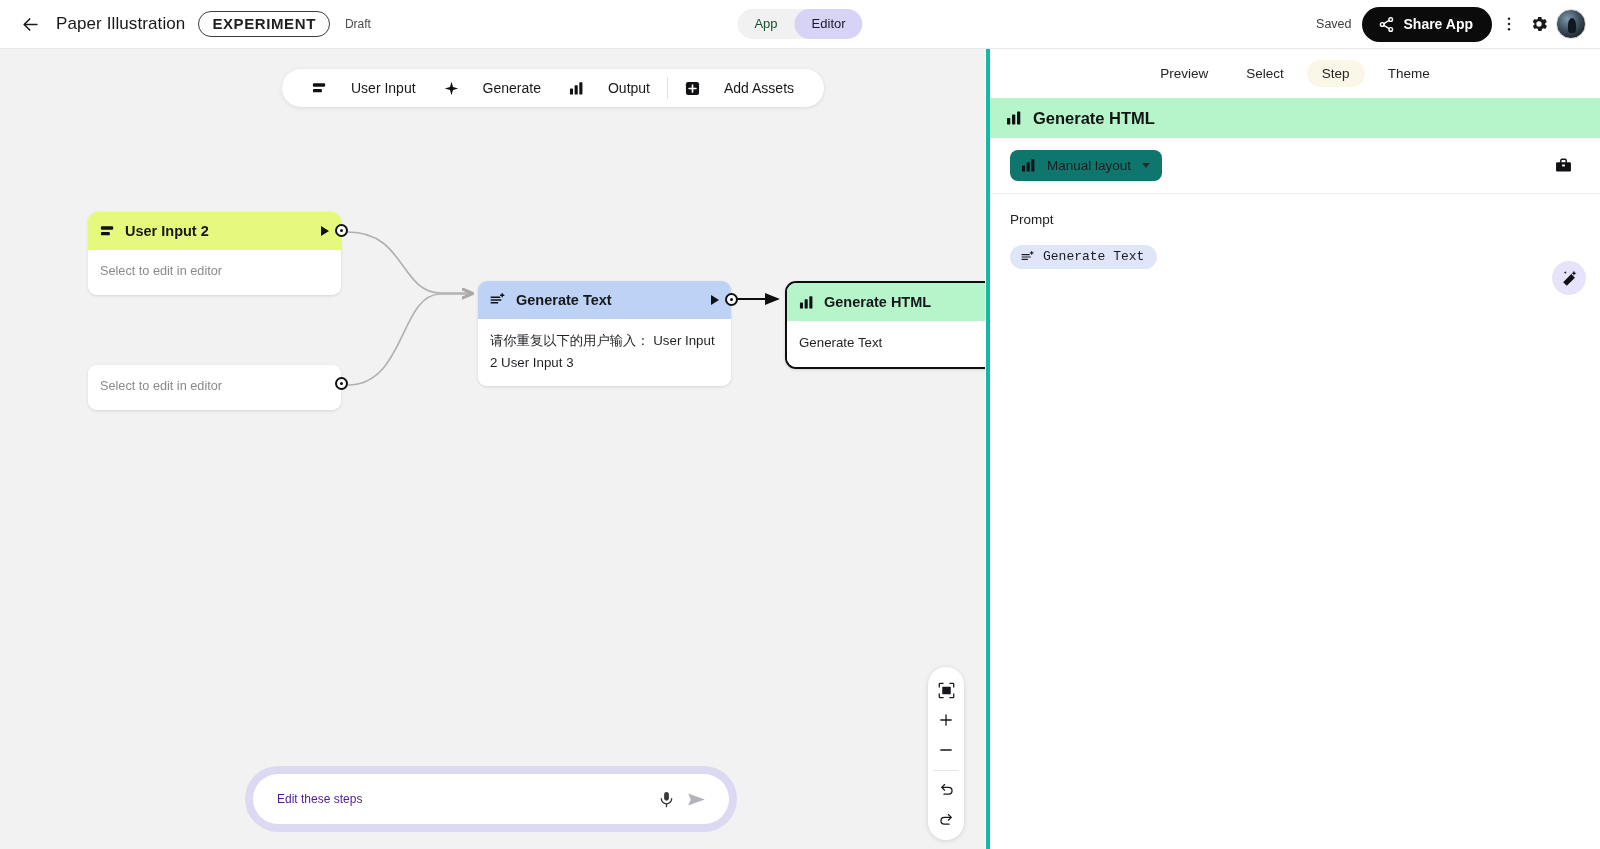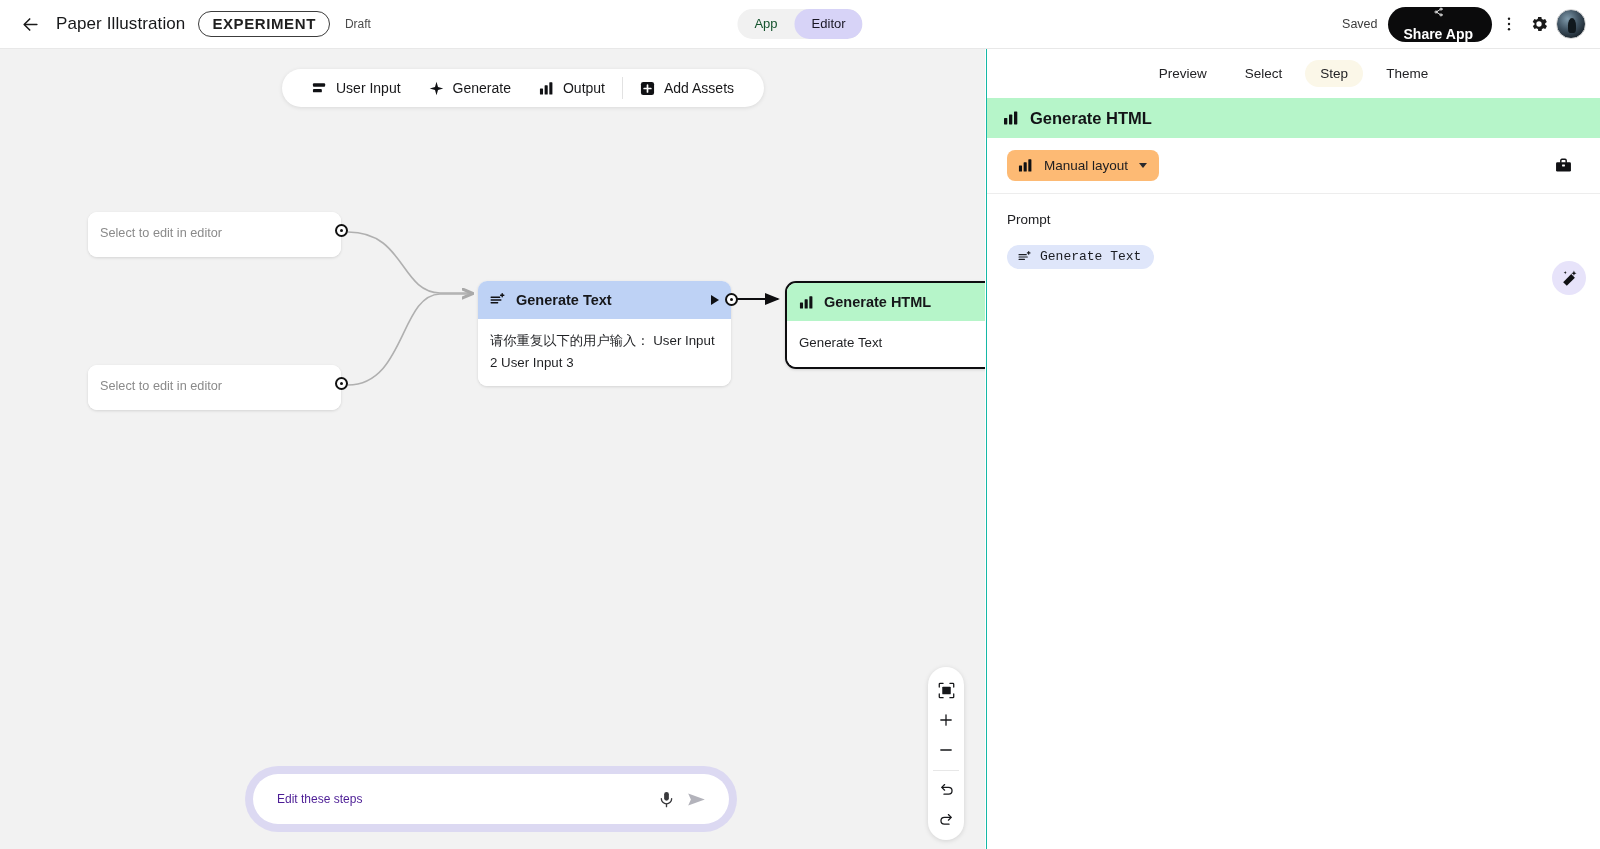--- a/index.html
+++ b/index.html
@@ -42,21 +42,21 @@
   }
   .seg-item.active { background: #d7d3f7; color: #191724; }
 
   .tb-right {
     position: absolute; right: 14px; display: flex; align-items: center; gap: 4px;
   }
   .saved-label { font-size: 12.5px; color: #3c3c3c; margin-right: 6px; }
   .share-btn {
     background: #0b0b0c; color: #fff; border-radius: 22px;
     height: 35px; display: flex; align-items: center; gap: 9px;
-    padding: 0 19px 0 16px; font-size: 14px; font-weight: 600; cursor: pointer; flex-direction: column;
+    padding: 0 19px 0 16px; font-size: 14px; font-weight: 600; cursor: pointer;
   }
   .icon-btn {
     width: 26px; height: 26px; display: flex; align-items: center; justify-content: center;
     cursor: pointer; color: #1a1a1a;
   }
   .avatar {
     width: 30px; height: 30px; border-radius: 50%; cursor: pointer;
     background: radial-gradient(circle at 38% 32%, #7f9aab 0%, #405362 42%, #1c262e 78%, #0d1216 100%);
     border: 1px solid #d6d6d6; position: relative; overflow: hidden;
   }
@@ -70,21 +70,21 @@
     position: absolute; top: 49px; left: 0; width: 985px; height: 800px;
     background: #f2f2f2; overflow: hidden;
   }
   .node-palette {
     position: absolute; top: 20px; left: 282px;
     background: #ffffff; border-radius: 26px; height: 38px;
     display: flex; align-items: center; padding: 0 16px;
     box-shadow: 0 1px 4px rgba(0,0,0,.10);
   }
   .pal-item {
-    display: flex; align-items: center; gap: 9px; padding: 0 14px;
+    display: flex; align-items: center; gap: 24px; padding: 0 14px;
     font-size: 14px; color: #18181a; cursor: pointer; height: 100%;
   }
   .pal-sep { width: 1px; height: 22px; background: #e2e2e2; margin: 0 3px; }
 
   
   .node {
     position: absolute; width: 253px; border-radius: 9px; background: #fff;
     box-shadow: 0 1px 3px rgba(0,0,0,.13); overflow: visible;
   }
   .node-inner { border-radius: 9px; overflow: hidden; }
@@ -135,37 +135,37 @@
   .prompt-inner {
     width: 100%; height: 100%; background: #fff; border-radius: 27px;
     display: flex; align-items: center; padding: 0 18px 0 24px;
   }
   .prompt-text { flex: 1; font-size: 12px; color: #4c1d95; }
   .prompt-ic { width: 30px; height: 30px; display: flex; align-items: center; justify-content: center; cursor: pointer; }
 
   
   .panel {
     position: absolute; top: 49px; left: 986px; width: 614px; height: 800px;
-    background: #ffffff; border-left: 1px solid #14b8a6;
+    background: #ffffff; border-left: 4px solid #14b8a6;
   }
   .panel-tabs { height: 49px; display: flex; align-items: center; justify-content: center; gap: 8px; }
   .ptab {
     font-size: 13.5px; color: #232326; padding: 6px 15px; border-radius: 16px; cursor: pointer;
   }
   .ptab.active { background: #fbf7e8; }
   .panel-banner {
     background: #b6f5c9; height: 40px; display: flex; align-items: center; gap: 11px; padding: 0 16px;
   }
   .panel-banner .btitle { font-size: 16.5px; font-weight: 600; color: #121316; }
   .panel-row {
     height: 56px; display: flex; align-items: center; padding: 0 20px;
     border-bottom: 1px solid #ededed;
   }
   .layout-chip {
-    display: flex; align-items: center; gap: 11px; background: #fdba74;
+    display: flex; align-items: center; gap: 11px; background: #0f766e;
     border-radius: 8px; padding: 8px 12px 8px 11px; cursor: pointer;
   }
   .layout-chip .lbl { font-size: 13.5px; color: #1d1d20; }
   .caret { width:0;height:0;border-left:4.5px solid transparent;border-right:4.5px solid transparent;border-top:5.5px solid #2a2a2d; }
   .row-spacer { flex: 1; }
   .round-ic {
     width: 34px; height: 34px; border-radius: 50%; display: flex; align-items: center; justify-content: center;
     cursor: pointer; color: #111;
   }
   .round-ic.lav { background: #e7e3fa; }
@@ -275,20 +275,28 @@
         <svg width="15" height="15" viewBox="0 0 16 16">
           <rect x="1" y="1" width="14" height="14" rx="2.4" fill="#101114"></rect>
           <path d="M8 4.4 v7.2 M4.4 8 h7.2" stroke="#fff" stroke-width="1.8" stroke-linecap="round"></path>
         </svg>
         <span>Add Assets</span>
       </div>
     </div>
 
     <div class="node" id="node-ui2">
       <div class="node-inner">
+        <div class="node-head head-yellow">
+          <svg width="15" height="15" viewBox="0 0 16 16" fill="#101114">
+            <rect x="1" y="2.5" width="13" height="3.6" rx="1"></rect>
+              <rect x="1" y="8.5" width="9.5" height="3.6" rx="1"></rect>
+          </svg>
+          <span class="ntitle">User Input 2</span>
+          <span class="play-tri"></span>
+        </div>
         <div class="node-body">Select to edit in editor</div>
       </div>
       <div class="port"></div>
     </div>
 
     <div class="node" id="node-ui3">
       <div class="node-inner">
         <div class="node-body">Select to edit in editor</div>
       </div>
       <div class="port"></div>

